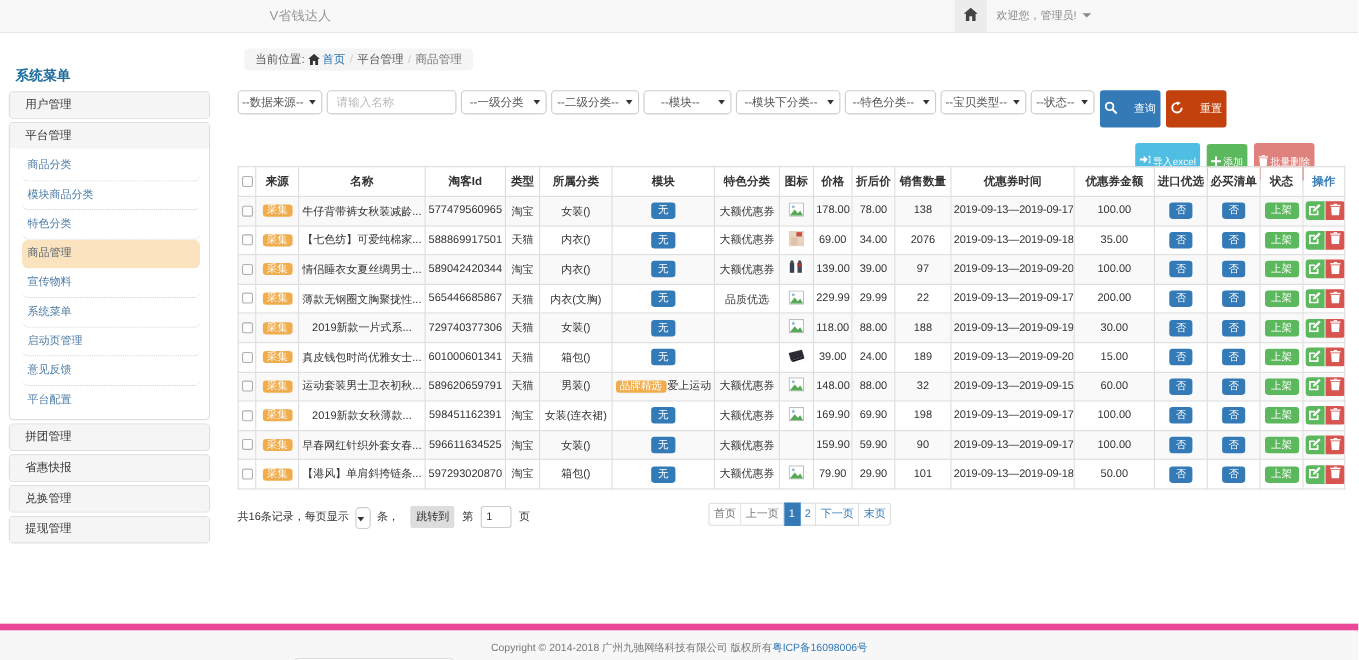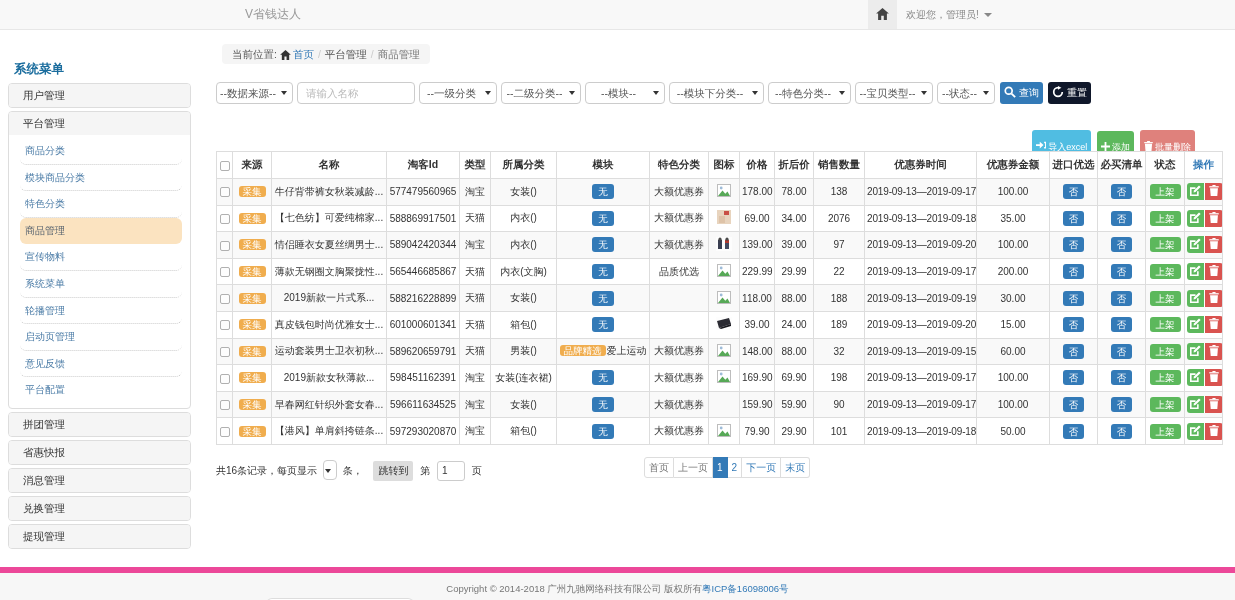--- a/index.html
+++ b/index.html
@@ -45,25 +45,25 @@
   .filter-row > * { vertical-align:top; }
   .sel-wrap { position:relative; display:inline-block; margin-right:4px; }
   .sel-wrap select { appearance:none; -webkit-appearance:none; width:100%; height:22px;
     border:1px solid #ccc; border-radius:4px; background:#fff; color:#555;
     font-family:inherit; font-size:10.5px; padding:0 13px 0 0; text-align:center; text-align-last:center; }
   .sel-wrap .sel-caret { position:absolute; right:6px; top:9px; width:0; height:0; pointer-events:none;
     border-left:3.5px solid transparent; border-right:3.5px solid transparent; border-top:4.5px solid #333; }
   .filter-input { width:118px; height:22px; border:1px solid #ccc; border-radius:4px;
     padding:0 8px; font-family:inherit; font-size:10.5px; color:#555; margin-right:4px; }
   .filter-input::placeholder { color:#bbb; }
-  .btn { display:inline-flex; align-items:center; justify-content:center; gap:3px;
-    height:22px; border:none; border-radius:3px; color:#fff; font-family:inherit;
+  .btn { display:inline-flex; align-items:center; justify-content:center; gap:15px;
+    height:34px; border:none; border-radius:3px; color:#fff; font-family:inherit;
     font-size:10.5px; padding:0 6px; cursor:pointer; }
   .btn-query { background:#337ab7; margin-left:1px; padding:0 4px; font-size:10px; }
-  .btn-reset { background:#0f172a; margin-left:5px; padding:0 4px; font-size:10px;justify-content:flex-end; }
+  .btn-reset { background:#c2410c; margin-left:5px; padding:0 4px; font-size:10px;justify-content:flex-end; }
   
   .action-row { position:absolute; left:0; top:86px; width:1006px; height:20px;
     text-align:right; padding-right:27px; }
   .action-row .btn { height:34px; margin-left:3px; padding:12px 4px; font-size:9px; gap:2px;align-items:center; }
   .btn-import { background:#50bde2; }
   .btn-add { background:#5cb85c; }
   .btn-bulkdel { background:#df817c; }
   
   .goods-table { position:absolute; left:0; top:107px; width:1006px;
     border-collapse:collapse; table-layout:fixed; }
@@ -138,34 +138,30 @@
       </div>
       <div class="panel">
         <div class="panel-heading">平台管理</div>
         <ul class="submenu">
           <li class="">商品分类</li>
           <li class="">模块商品分类</li>
           <li class="">特色分类</li>
           <li class="active">商品管理</li>
           <li class="">宣传物料</li>
           <li class="">系统菜单</li>
-          <li class="">轮播管理</li>
           <li class="">启动页管理</li>
           <li class="">意见反馈</li>
           <li class="">平台配置</li>
         </ul>
       </div>
       <div class="panel after-expanded">
         <div class="panel-heading">拼团管理</div>
       </div>
       <div class="panel">
         <div class="panel-heading">省惠快报</div>
-      </div>
-      <div class="panel">
-        <div class="panel-heading">消息管理</div>
       </div>
       <div class="panel">
         <div class="panel-heading">兑换管理</div>
       </div>
       <div class="panel">
         <div class="panel-heading">提现管理</div>
       </div>
     </div>
 </div>
 
@@ -411,21 +407,21 @@
                     <rect x="0" y="1.5" width="12" height="1.6" fill="#fff"></rect>
                     <rect x="4" y="0" width="4" height="1.6" fill="#fff"></rect>
                   </svg></span>
               </span>
             </span></td>
         </tr>
         <tr>
           <td><span class="cbx"></span></td>
           <td><span class="badge badge-orange">采集</span></td>
           <td>2019新款一片式系...</td>
-          <td class="num-cell">588216228899</td>
+          <td class="num-cell">729740377306</td>
           <td>天猫</td>
           <td>女装()</td>
           <td><span class="badge badge-blue">无</span></td>
           <td></td>
           <td><span><svg width="14" height="13" viewBox="0 0 14 13">
                 <rect x="0.5" y="0.5" width="13" height="12" fill="#fff" stroke="#bdbdbd"></rect>
                 <circle cx="4.2" cy="4" r="1.4" fill="#9dbbd8"></circle>
                 <path d="M1 12 L5.5 6.5 L8.3 9.8 L10.5 7.5 L13 12 Z" fill="#57a957"></path>
               </svg></span></td>
           <td class="num-cell">118.00</td>

